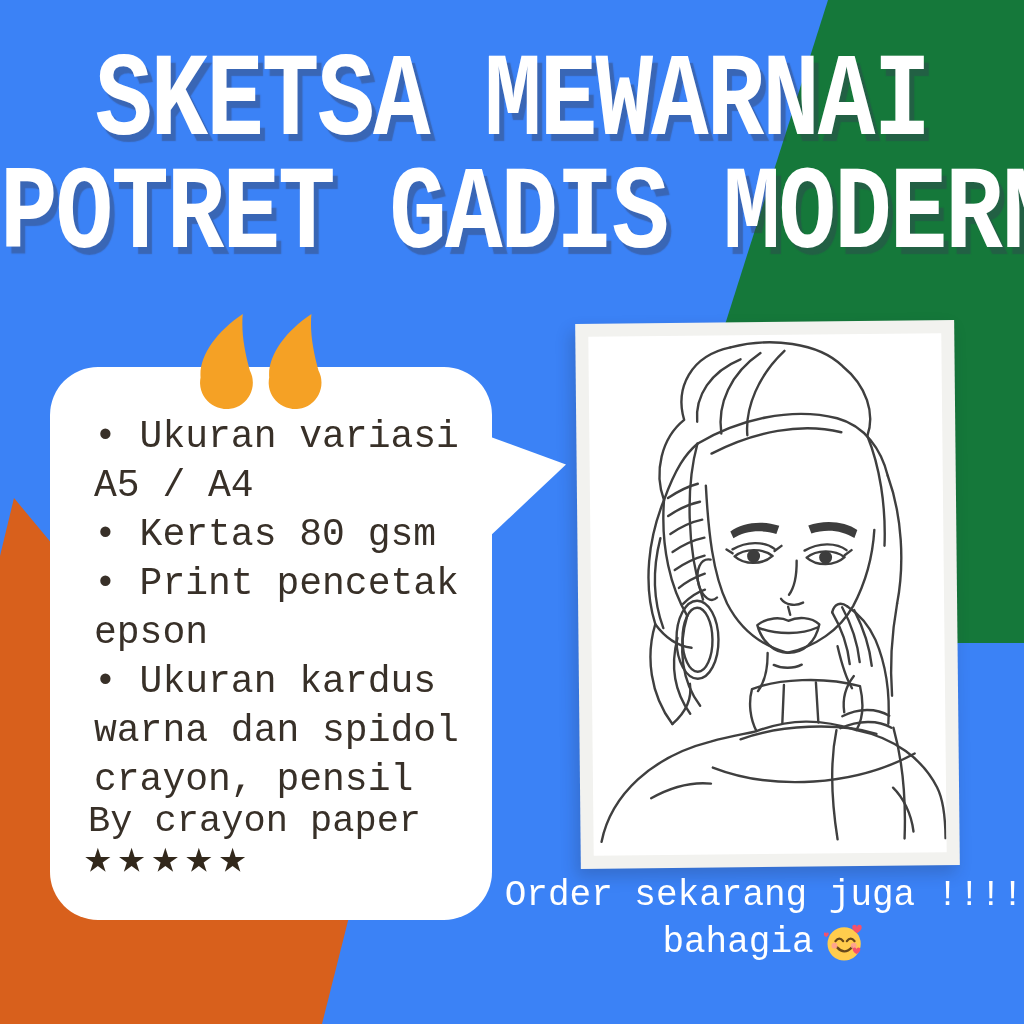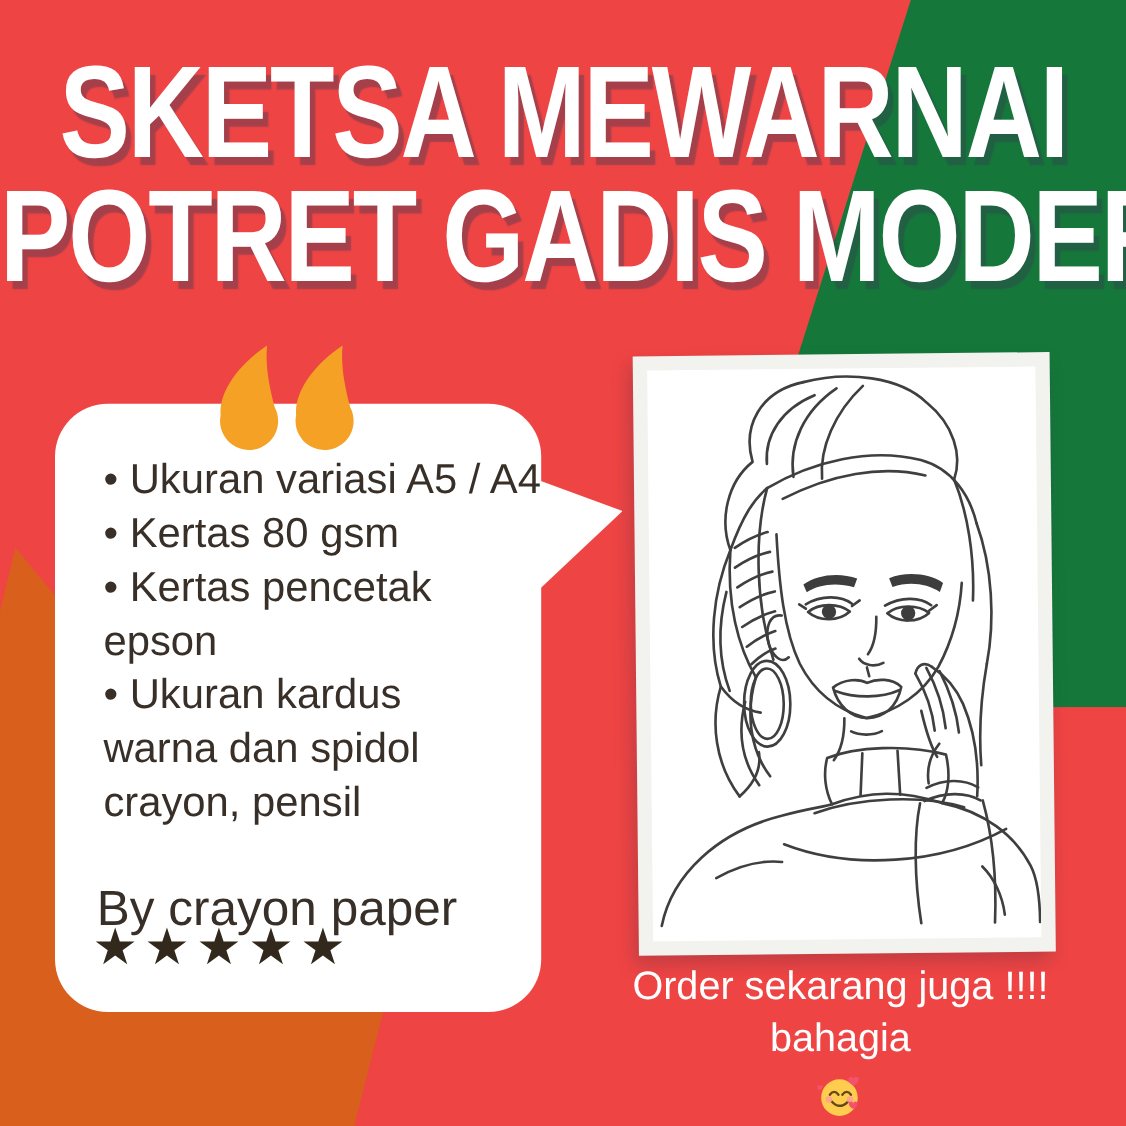--- a/index.html
+++ b/index.html
@@ -1,19 +1,19 @@
 <!DOCTYPE html>
 <html><head>
 <meta charset="utf-8">
 <style>
   html,body{margin:0;padding:0;background:#555;}
   .canvas{
     position:relative;width:1024px;height:1024px;overflow:hidden;
-    background:#ef4444;
-    font-family:Liberation Sans, sans-serif;
+    background:#3b82f6;
+    font-family:Liberation Mono, monospace;
   }
   
   .green-shape{
     position:absolute;left:0;top:0;width:1024px;height:1024px;
     background:#15783a;
     clip-path:polygon(828px 0px,1024px 0px,1024px 643px,624px 643px);
   }
   .orange-shape{
     position:absolute;left:0;top:0;width:1024px;height:1024px;
     background:#d8601c;
@@ -38,21 +38,21 @@
     background:#ffffff;
     clip-path:polygon(0 0,100% 28%,0 100%);
   }
   .quote-icon{position:absolute;left:190px;top:306px;width:132px;height:106px;}
   .bullets{
     position:absolute;left:94px;top:412px;width:400px;
     color:#383028;font-size:38px;line-height:49px;
   }
   .byline{
     position:absolute;left:88px;top:800px;
-    color:#383028;font-size:45px;
+    color:#383028;font-size:37px;
   }
   .stars{
     position:absolute;left:84px;top:834px;
     color:#32281b;font-size:46px;letter-spacing:6px;line-height:52px;
   }
   
   .photo-frame{
     position:absolute;left:578px;top:322px;width:379px;height:545px;
     background:#f2f2ef;
     transform:rotate(-0.6deg);
@@ -60,21 +60,21 @@
   }
   .photo-paper{
     position:absolute;left:13px;top:13px;right:13px;bottom:13px;
     background:#ffffff;overflow:hidden;
   }
   
   .footer{
     position:absolute;left:504px;top:872px;width:520px;
     text-align:center;color:#ffffff;font-size:36px;line-height:47px;
   }
-  .footer-line3{display:flex;align-items:center;justify-content:center;gap:10px;flex-direction:column;}
+  .footer-line3{display:flex;align-items:center;justify-content:center;gap:10px;}
   .emoji{width:42px;height:42px;flex:0 0 auto;}
 </style>
 </head>
 <body>
 
 <div class="canvas">
 
   <div class="green-shape"></div>
   <div class="orange-shape"></div>
 
@@ -87,21 +87,21 @@
   <div class="bubble"></div>
 
   <svg class="quote-icon" viewBox="0 0 150 110" aria-hidden="true">
     <path fill="#f5a125" d="M60,4 C30,24 10,52 12,76 a30,30 0 1 0 56,-8 C62,46 58,24 60,4 Z"></path>
     <path fill="#f5a125" d="M138,4 C108,24 88,52 90,76 a30,30 0 1 0 56,-8 C140,46 136,24 138,4 Z"></path>
   </svg>
 
   <div class="bullets">
     <div>• Ukuran variasi A5 / A4</div>
     <div>• Kertas 80 gsm</div>
-    <div>• Kertas pencetak epson</div>
+    <div>• Print pencetak epson</div>
     <div>• Ukuran kardus</div>
     <div>warna dan spidol</div>
     <div>crayon, pensil</div>
   </div>
 
   <div class="byline">By crayon paper</div>
   <div class="stars">★★★★★</div>
 
   <div class="photo-frame">
     <div class="photo-paper">

